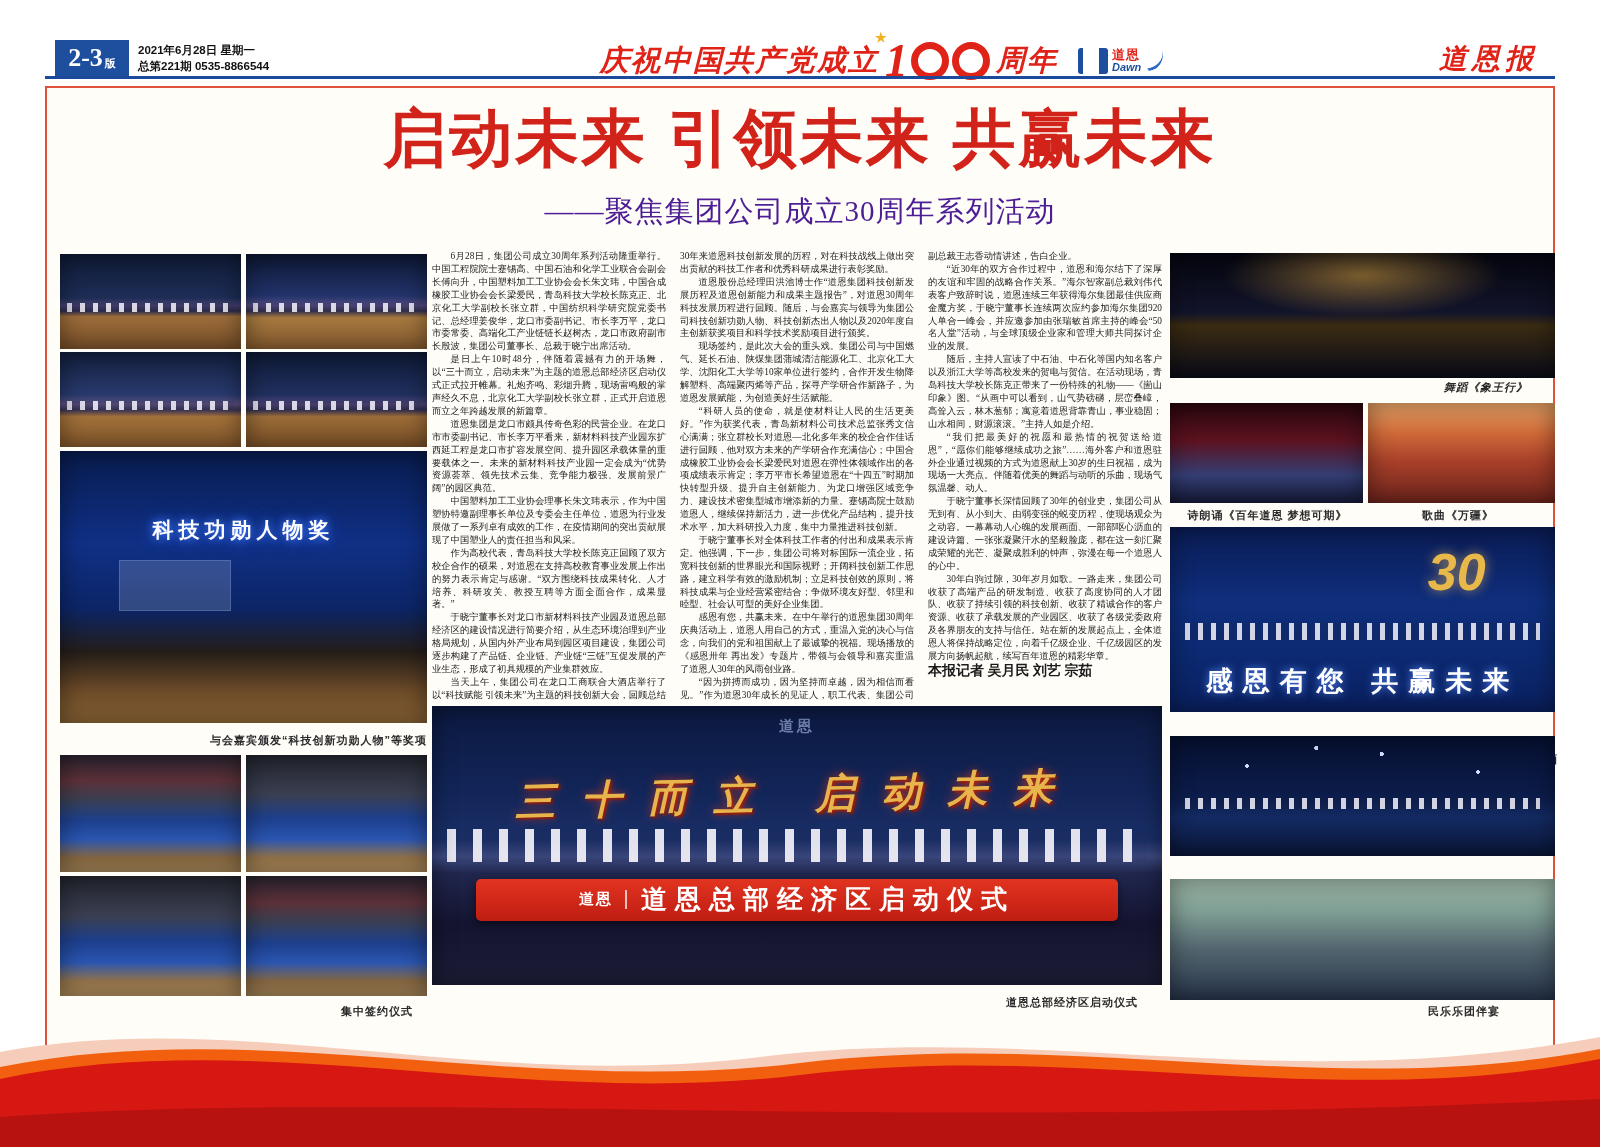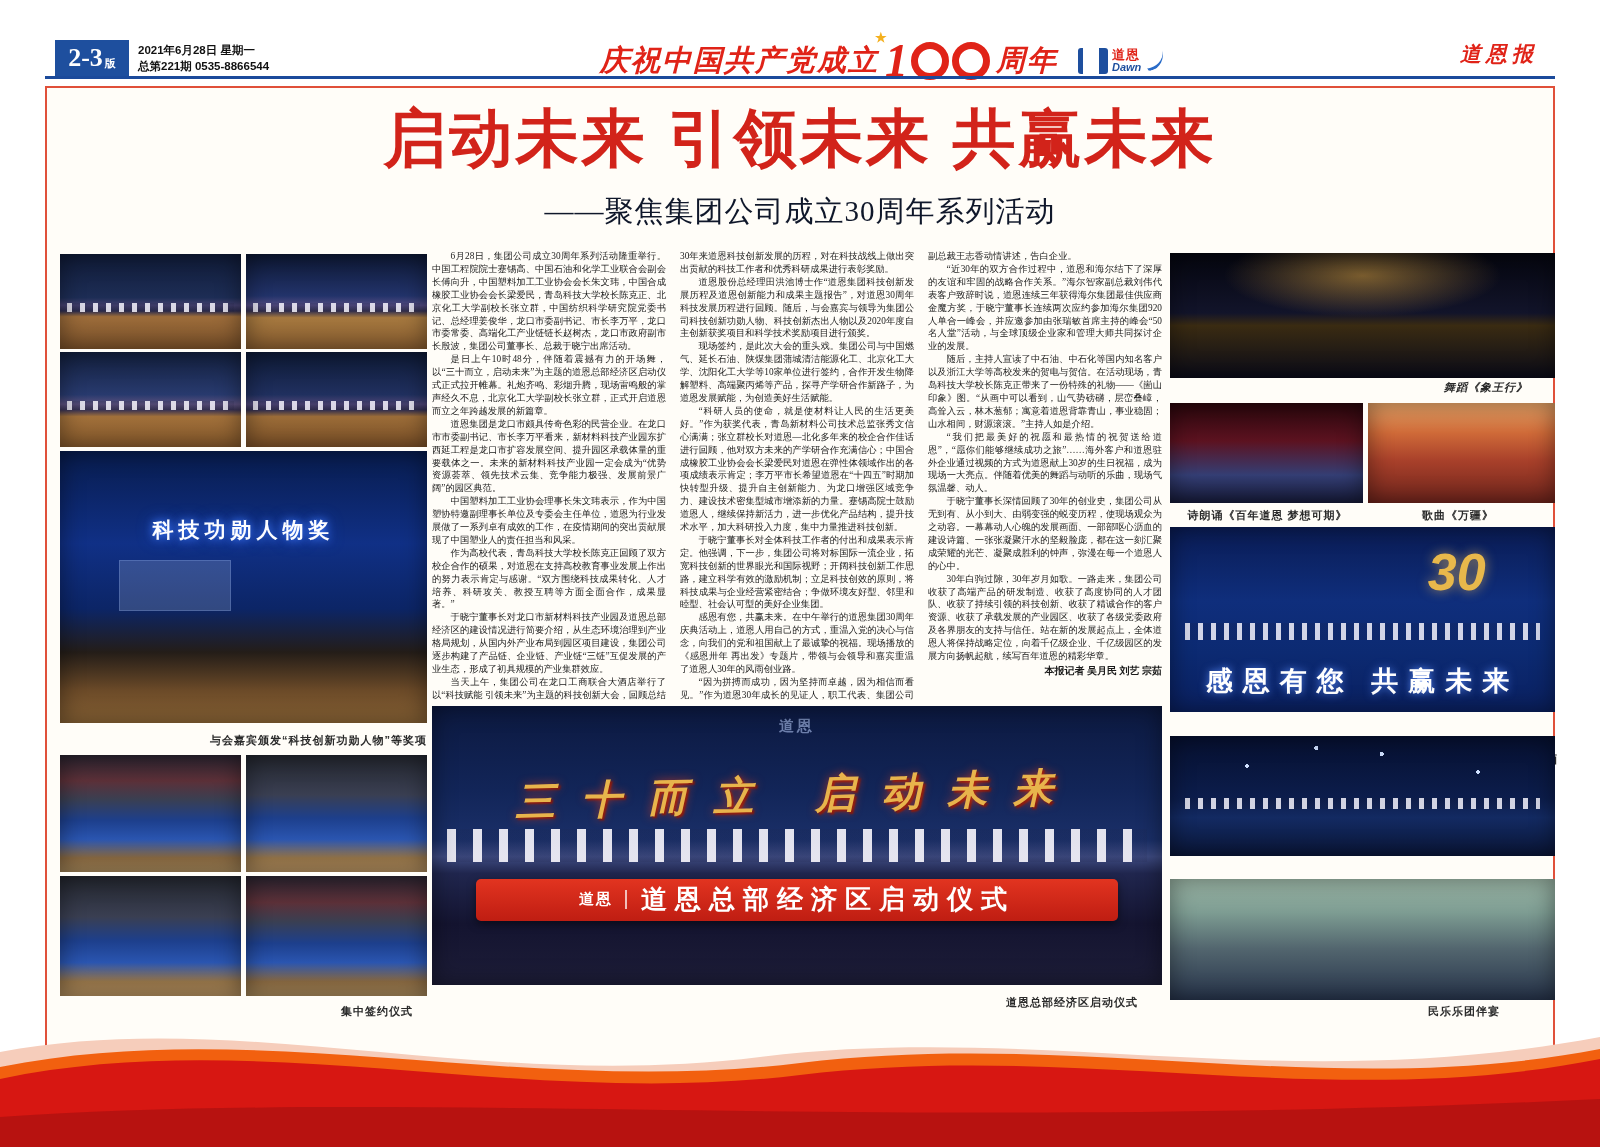--- a/index.html
+++ b/index.html
@@ -19,35 +19,35 @@
   .num100 .star{position:absolute;top:-4px;left:-10px;font-size:13px;color:#f4b01e;font-style:normal;}
   .ring{width:24px;height:24px;border:7px solid #e02318;border-radius:50%;display:inline-block;margin-left:3px;}
   .hdr-logo{display:flex;align-items:center;gap:4px;margin-left:14px;}
   .hdr-logo .dbars{width:16px;height:26px;border-left:5px solid #1e4f9e;border-right:9px solid #1e4f9e;
                    border-radius:3px;}
   .hdr-logo .stack{display:flex;flex-direction:column;line-height:12px;}
   .hdr-logo .cnm{color:#e02318;font-weight:bold;font-size:13px;letter-spacing:1px;}
   .hdr-logo .enm{color:#1e4f9e;font-weight:bold;font-size:11px;font-style:italic;}
   .hdr-logo .swoosh{width:20px;height:14px;border-bottom:3px solid #2a6cc8;border-radius:0 0 18px 4px;
                     transform:rotate(-18deg);}
-  .paper-name{position:absolute;right:62px;top:40px;color:#e02318;font-size:21px;font-weight:bold;
+  .paper-name{position:absolute;right:62px;top:40px;color:#e02318;font-size:28px;font-weight:bold;
               font-family:"Liberation Serif",serif;font-style:italic;letter-spacing:5px;}
   .blue-rule{position:absolute;left:45px;right:45px;top:76px;height:3px;background:#1b4a9b;}
   
   .frame{position:absolute;left:45px;top:86px;width:1506px;height:1008px;border:2px solid #e0503a;background:#fffdf8;}
   .headline{position:absolute;left:50%;transform:translateX(-50%);top:96px;font-size:63px;font-weight:900;
             color:#d2231a;letter-spacing:3px;white-space:nowrap;}
-  .subhead{position:absolute;left:50%;transform:translateX(-50%);top:192px;font-size:29px;color:#0f172a;
+  .subhead{position:absolute;left:50%;transform:translateX(-50%);top:192px;font-size:29px;color:#4c1d95;
            font-family:"Liberation Serif",serif;white-space:nowrap;letter-spacing:1px;}
   
   .article{position:absolute;left:432px;top:250px;width:730px;height:452px;column-count:3;column-gap:14px;
            font-family:"Liberation Serif",serif;font-size:9.3px;line-height:12.9px;color:#1a1a1a;
            text-align:justify;overflow:hidden;}
   .article p{margin:0;text-indent:2em;}
-  .byline{text-align:right;font-weight:bold;font-size:10px;text-indent:0;margin-top:2px;}
+  .byline{text-align:left;font-weight:bold;font-size:14px;text-indent:0;margin-top:2px;}
   
   .ph{position:absolute;overflow:hidden;background:#1a2340;}
   .ph::after{content:"";position:absolute;inset:0;box-shadow:inset 0 0 24px rgba(0,0,0,.45);}
   .crowd::before{content:"";position:absolute;left:4%;right:4%;top:52%;height:9%;
      background:repeating-linear-gradient(90deg,rgba(245,243,252,.85) 0 5px,rgba(25,28,55,.15) 5px 13px);}
   .ph-stage1{background:linear-gradient(180deg,#101b38 0%,#1d2d55 46%,#44406f 54%,#2c2c4e 60%,#9c6c3a 66%,#7c522a 100%);}
   .ph-stage2{background:linear-gradient(180deg,#0d1834 0%,#22336a 44%,#514a80 54%,#33304f 60%,#a5783f 67%,#8a5e30 100%);}
   .ph-stage3{background:linear-gradient(180deg,#13203f 0%,#283a6e 45%,#5a4f7c 55%,#383253 61%,#a1703a 68%,#875a2c 100%);}
   .ph-stage4{background:linear-gradient(180deg,#0e1a36 0%,#20305f 45%,#4c4474 55%,#302d4e 61%,#9b6c38 68%,#7e5228 100%);}
   .ph-awards{background:linear-gradient(180deg,#081c4e 0%,#103086 34%,#0c2566 58%,#241d18 74%,#6b4a28 88%,#8a6436 100%);}

